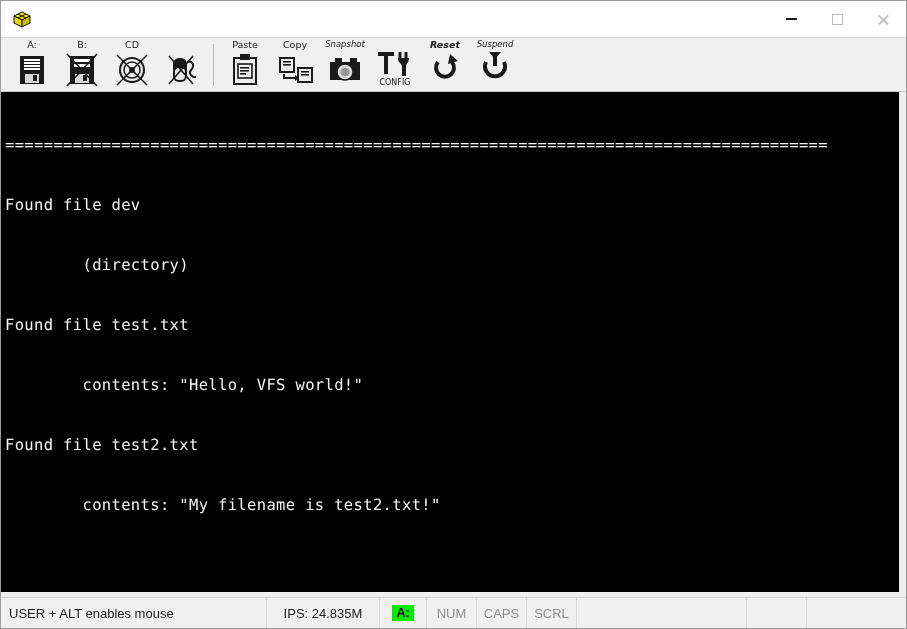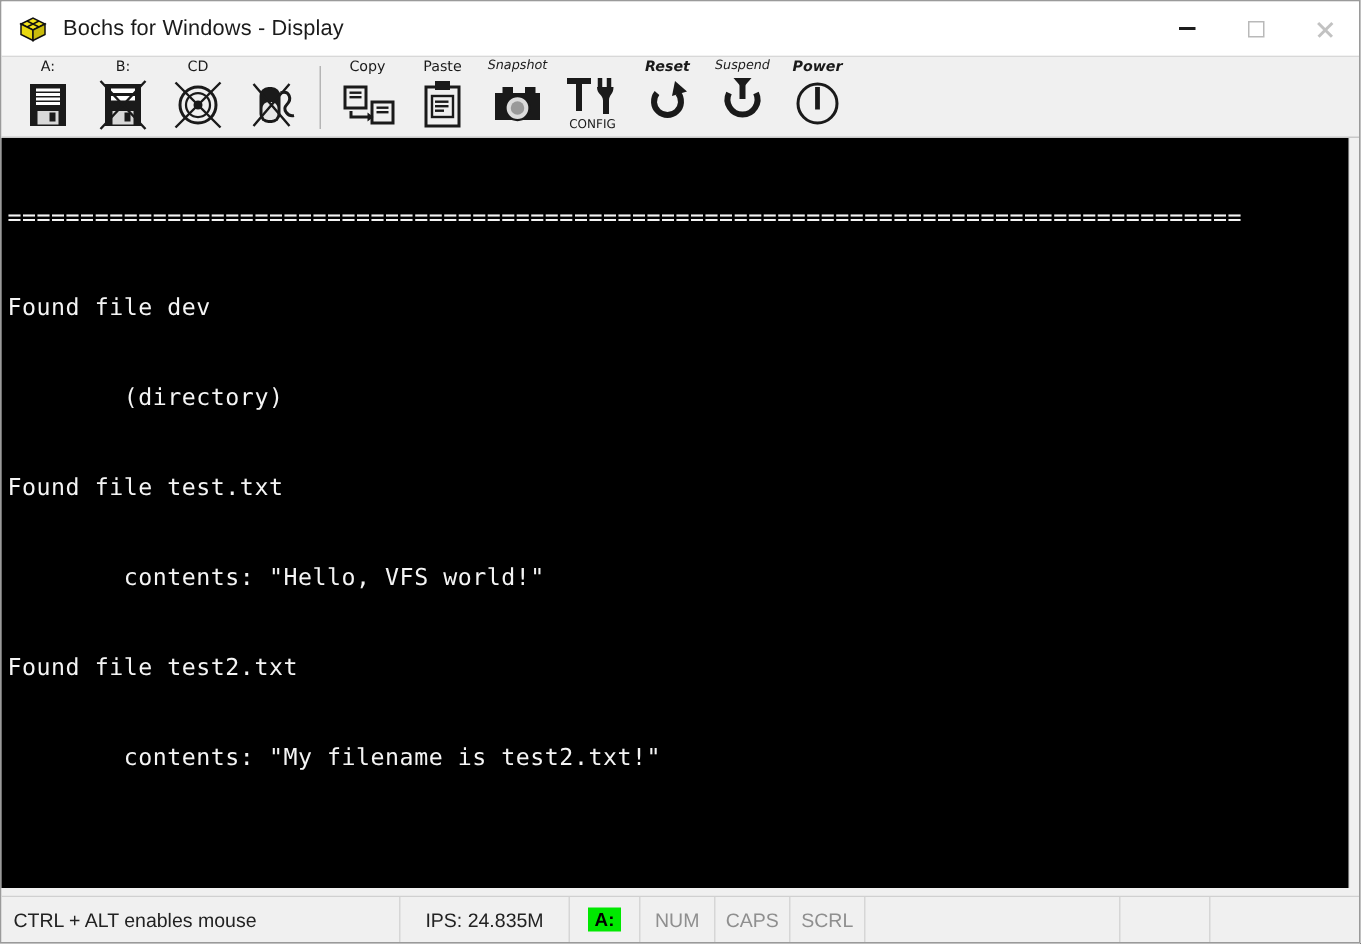--- a/index.html
+++ b/index.html
@@ -245,21 +245,20 @@
   <div class="titlebar">
     <div class="title-left">
       <span class="app-icon">
         <svg width="20" height="20" viewBox="0 0 20 20">
           <polygon points="2,7 10,3 18,7 10,11" fill="#f2e21a" stroke="#111" stroke-width="1"></polygon>
           <polygon points="2,7 10,11 10,18 2,14" fill="#e8d80f" stroke="#111" stroke-width="1"></polygon>
           <polygon points="18,7 10,11 10,18 18,14" fill="#c9bb0c" stroke="#111" stroke-width="1"></polygon>
           <path d="M6,5 L14,9 M14,5 L6,9" stroke="#111" stroke-width="1" fill="none"></path>
         </svg>
       </span>
-      <span class="title-text">Bochs for Windows - Display</span>
     </div>
     <div class="win-controls">
       <button class="win-btn">
         <span class="glyph-min"></span>
       </button>
       <button class="win-btn">
         <span class="glyph-max"></span>
       </button>
       <button class="win-btn">
         <span class="glyph-close"></span>
@@ -319,50 +318,50 @@
           <path d="M24,12 C30,10 32,16 28,20 C25,23 29,28 33,27" stroke="#1a1a1a" stroke-width="2" fill="none"></path>
           <path d="M6,6 L30,34 M30,6 L6,34" stroke="#1a1a1a" stroke-width="1.6" fill="none"></path>
         </svg>
       </span>
     </button>
 
     <span class="tb-sep"></span>
 
 
     <button class="tb-btn">
+      <span class="tb-label">Paste</span>
+      <span class="tb-icon">
+        <svg width="38" height="38" viewBox="0 0 38 38">
+          <rect x="8" y="8" width="22" height="26" fill="none" stroke="#1a1a1a" stroke-width="2"></rect>
+          <rect x="14" y="4" width="10" height="6" fill="#1a1a1a"></rect>
+          <rect x="12" y="14" width="14" height="14" fill="none" stroke="#1a1a1a" stroke-width="1.6"></rect>
+          <rect x="14" y="17" width="9" height="1.6" fill="#1a1a1a"></rect>
+          <rect x="14" y="20" width="9" height="1.6" fill="#1a1a1a"></rect>
+          <rect x="14" y="23" width="6" height="1.6" fill="#1a1a1a"></rect>
+        </svg>
+      </span>
+    </button>
+
+    <button class="tb-btn">
       <span class="tb-label">Copy</span>
       <span class="tb-icon">
         <svg width="38" height="38" viewBox="0 0 38 38">
           <rect x="4" y="8" width="14" height="14" fill="none" stroke="#1a1a1a" stroke-width="2"></rect>
           <rect x="7" y="11" width="8" height="1.6" fill="#1a1a1a"></rect>
           <rect x="7" y="14" width="8" height="1.6" fill="#1a1a1a"></rect>
           <rect x="22" y="18" width="14" height="14" fill="none" stroke="#1a1a1a" stroke-width="2"></rect>
           <rect x="25" y="21" width="8" height="1.6" fill="#1a1a1a"></rect>
           <rect x="25" y="24" width="8" height="1.6" fill="#1a1a1a"></rect>
           <path d="M8,24 L8,28 L20,28" stroke="#1a1a1a" stroke-width="2" fill="none"></path>
           <polygon points="19,25 23,28 19,31" fill="#1a1a1a"></polygon>
         </svg>
       </span>
     </button>
 
     <button class="tb-btn">
-      <span class="tb-label">Paste</span>
-      <span class="tb-icon">
-        <svg width="38" height="38" viewBox="0 0 38 38">
-          <rect x="8" y="8" width="22" height="26" fill="none" stroke="#1a1a1a" stroke-width="2"></rect>
-          <rect x="14" y="4" width="10" height="6" fill="#1a1a1a"></rect>
-          <rect x="12" y="14" width="14" height="14" fill="none" stroke="#1a1a1a" stroke-width="1.6"></rect>
-          <rect x="14" y="17" width="9" height="1.6" fill="#1a1a1a"></rect>
-          <rect x="14" y="20" width="9" height="1.6" fill="#1a1a1a"></rect>
-          <rect x="14" y="23" width="6" height="1.6" fill="#1a1a1a"></rect>
-        </svg>
-      </span>
-    </button>
-
-    <button class="tb-btn">
       <span class="tb-label small">Snapshot</span>
       <span class="tb-icon">
         <svg width="38" height="38" viewBox="0 0 38 38">
           <rect x="4" y="12" width="30" height="18" fill="#1a1a1a"></rect>
           <rect x="9" y="8" width="7" height="5" fill="#1a1a1a"></rect>
           <rect x="24" y="8" width="7" height="5" fill="#1a1a1a"></rect>
           <circle cx="19" cy="22" r="8" fill="#dcdcdc" stroke="#1a1a1a" stroke-width="1.5"></circle>
           <circle cx="19" cy="22" r="4.5" fill="#9a9a9a"></circle>
         </svg>
       </span>
@@ -395,29 +394,20 @@
       <span class="tb-label small">Suspend</span>
       <span class="tb-icon">
         <svg width="38" height="38" viewBox="0 0 38 38">
           <path d="M10,12 A10,10 0 1 0 28,12" stroke="#1a1a1a" stroke-width="4" fill="none"></path>
           <rect x="17" y="2" width="4" height="14" fill="#1a1a1a"></rect>
           <polygon points="13,2 25,2 19,9" fill="#1a1a1a"></polygon>
         </svg>
       </span>
     </button>
 
-    <button class="tb-btn">
-      <span class="tb-label italic">Power</span>
-      <span class="tb-icon">
-        <svg width="38" height="38" viewBox="0 0 38 38">
-          <circle cx="19" cy="19" r="13" fill="none" stroke="#1a1a1a" stroke-width="2"></circle>
-          <rect x="17.4" y="8" width="3.2" height="15" fill="#1a1a1a"></rect>
-        </svg>
-      </span>
-    </button>
 
   </div>
 
   <div class="vga-wrap">
     <div class="vga">
       <div class="vga-text">
         <div class="vga-line">=====================================================================================</div>
         <div class="vga-line">Found file dev</div>
         <div class="vga-line">        (directory)</div>
         <div class="vga-line">Found file test.txt</div>
@@ -435,21 +425,21 @@
         
         
         
         
         
       </div>
     </div>
   </div>
 
   <div class="statusbar">
-    <div class="sb-cell sb-msg">CTRL + ALT enables mouse</div>
+    <div class="sb-cell sb-msg">USER + ALT enables mouse</div>
     <div class="sb-cell sb-ips">IPS: 24.835M</div>
     <div class="sb-cell sb-led">
       <span class="led-box">A:</span>
     </div>
     <div class="sb-cell sb-ind">NUM</div>
     <div class="sb-cell sb-ind">CAPS</div>
     <div class="sb-cell sb-ind">SCRL</div>
     <div class="sb-cell sb-hd">HD:0-M</div>
     <div class="sb-cell sb-hd">HD:0-S</div>
     <div class="sb-cell sb-pad"></div>

